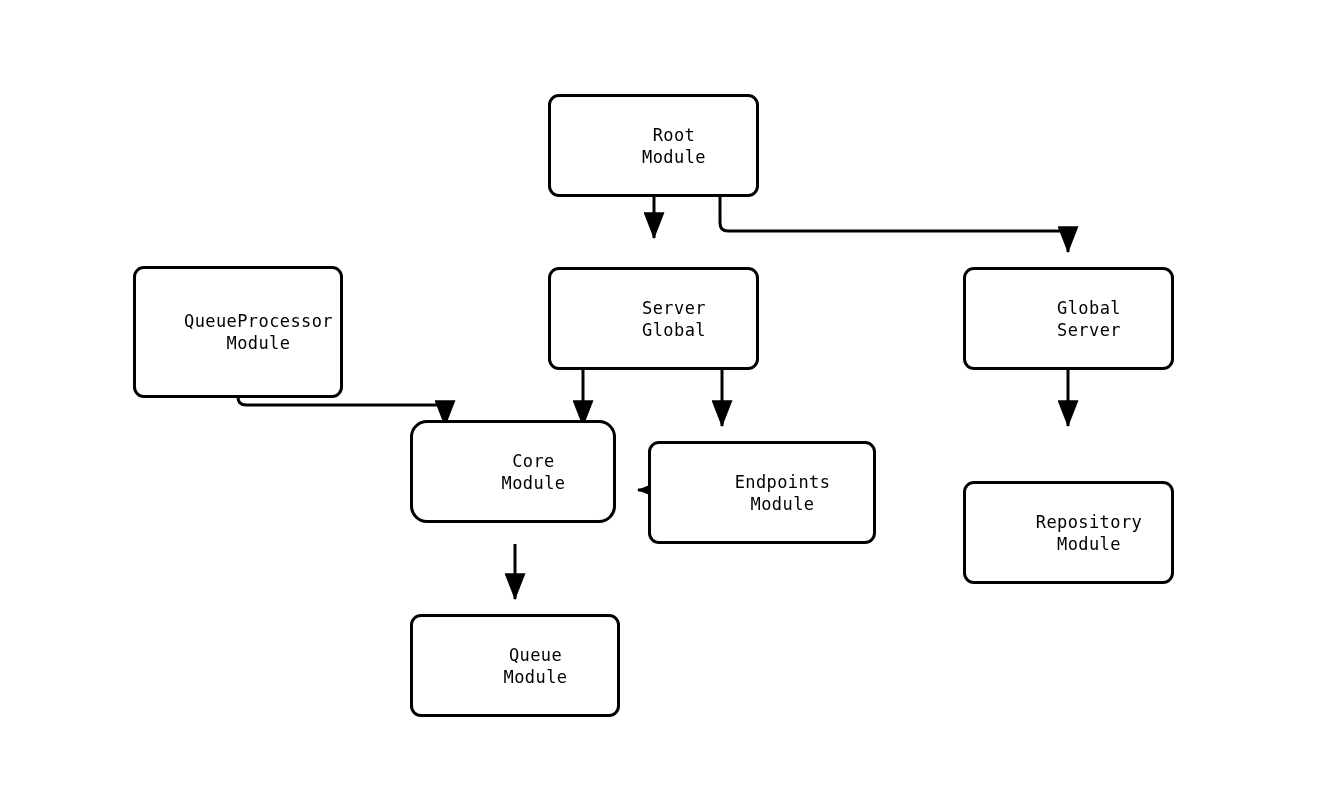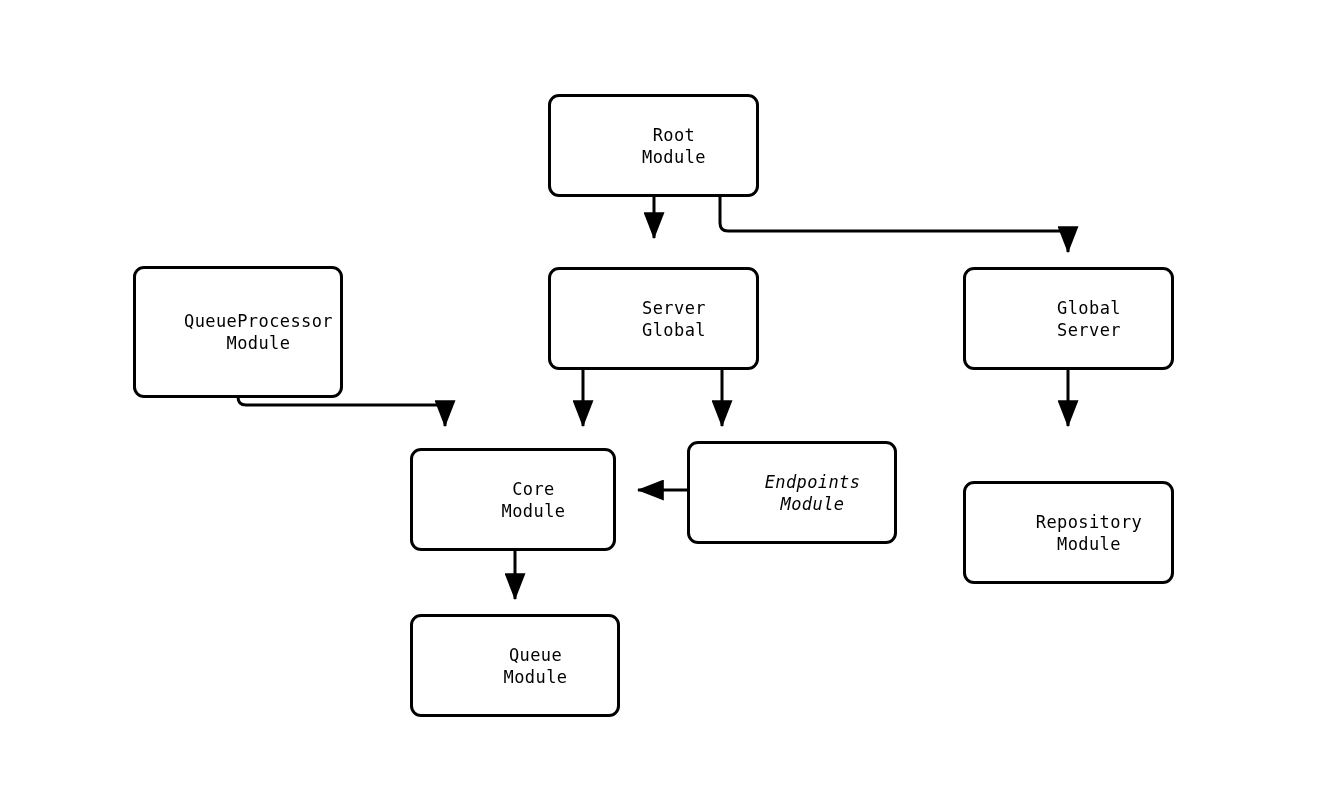--- a/index.html
+++ b/index.html
@@ -81,25 +81,25 @@
 Module</span>
       </div>
       <div class="node" style="left: 548px; top: 267px; width: 211px; height: 103px;">
         <span class="node-label">Server
 Global</span>
       </div>
       <div class="node" style="left: 963px; top: 267px; width: 211px; height: 103px;">
         <span class="node-label">Global
 Server</span>
       </div>
-      <div class="node" style="left: 410px; top: 448px; width: 206px; height: 103px;">
+      <div class="node" style="left: 410px; top: 420px; width: 206px; height: 103px; border-radius: 17px;">
         <span class="node-label">Core
 Module</span>
       </div>
-      <div class="node" style="left: 687px; top: 441px; width: 210px; height: 103px; font-style: italic;">
+      <div class="node" style="left: 648px; top: 441px; width: 228px; height: 103px;">
         <span class="node-label">Endpoints
 Module</span>
       </div>
       <div class="node" style="left: 963px; top: 441px; width: 211px; height: 103px; margin-top: 40px;">
         <span class="node-label">Repository
 Module</span>
       </div>
       <div class="node" style="left: 410px; top: 614px; width: 210px; height: 103px; justify-content: center;">
         <span class="node-label">Queue
 Module</span>

